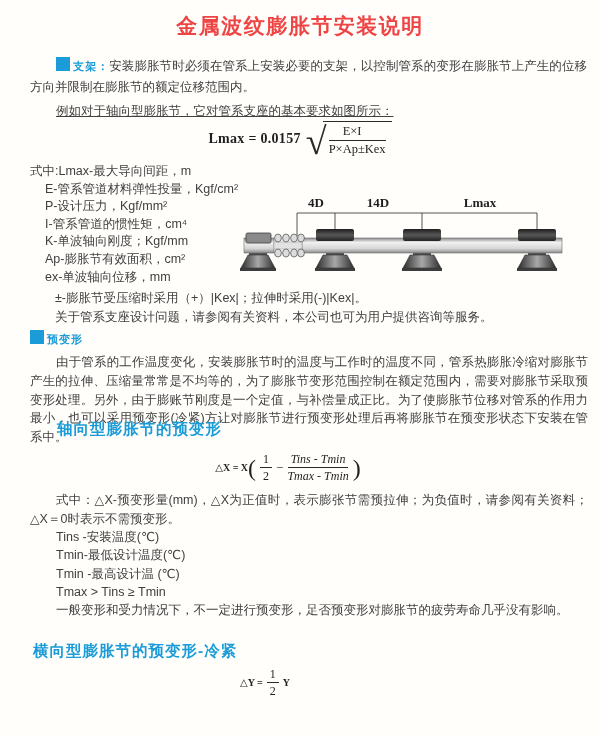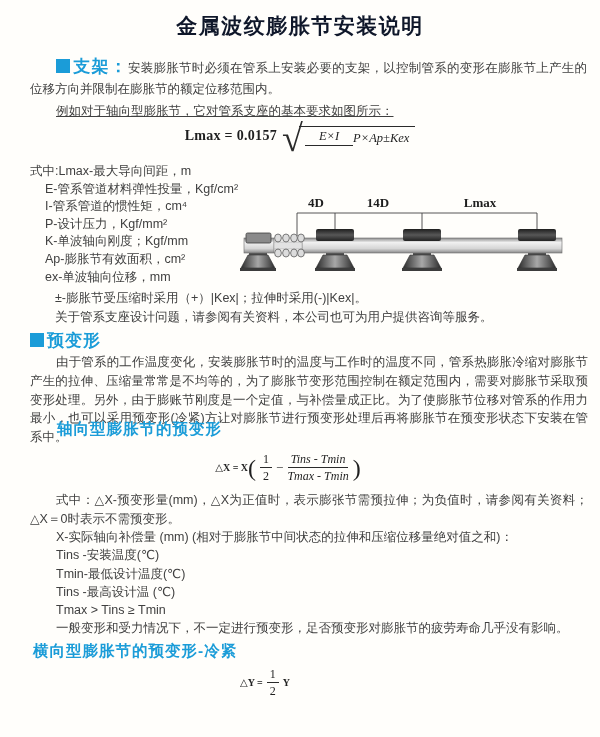--- a/index.html
+++ b/index.html
@@ -5,46 +5,46 @@
   html,body { margin:0; padding:0; background:#ffffff; }
   .page {
     position:relative; width:600px; height:737px; margin:0 auto;
     background:#fffefb; overflow:hidden;
     font-family:"Liberation Sans","DejaVu Sans",sans-serif;
     color:#404040;
   }
   .doc-title {
     position:absolute; top:12px; left:0; width:100%;
     text-align:center; font-size:21px; font-weight:bold;
-    color:#0f172a; letter-spacing:1.5px;
+    color:#ef4444; letter-spacing:1.5px;
   }
   .sec-square {
     display:inline-block; width:14px; height:14px;
     background:var(--accent,#1b9cd8); margin-right:3px; vertical-align:-1px;
   }
   .sec-head {
-    color:var(--accent,#1b9cd8); font-size:17px; font-weight:bold;
+    color:var(--accent,#1b9cd8); font-size:11px; font-weight:bold;
     letter-spacing:1px;
   }
   .body-txt { font-size:12.5px; line-height:21px; }
   .sec1-para {
     position:absolute; top:56px; left:30px; width:557px;
     text-align:justify; text-indent:26px;
   }
   .example-line { position:absolute; top:101px; left:30px; width:557px; text-indent:26px;text-decoration:underline; }
 
   
   .formula { position:absolute; left:0; width:600px; display:flex; justify-content:center;
              align-items:center; font-family:"Liberation Serif","DejaVu Serif",serif; color:#1f1f1f; }
   .formula1 { top:121px; }
   .f-lhs { font-weight:bold; font-size:14px; margin-right:5px; letter-spacing:0.3px; }
   .radical { font-size:38px; font-weight:400; line-height:30px; color:#2a2a2a; transform:translateY(2px); }
   .sqrt-body { border-top:1.6px solid #2a2a2a; margin-left:-4px; padding:2px 6px 0 6px;
-               display:flex; flex-direction:row; align-items:center;
-               font-style:italic; font-size:12.5px; }
+               display:flex; flex-direction:column; 
+               font-size:12.5px; }
   .sqrt-body .num { border-bottom:1px solid #2a2a2a; padding:0 14px 1px; }
   .sqrt-body .den { padding-top:1px; }
 
   .frac { display:inline-flex; flex-direction:column; align-items:center; margin:0 4px;
           font-size:12px; line-height:14px; }
   .frac .fn { border-bottom:1px solid #2a2a2a; padding:0 3px 1px; }
   .frac .fd { padding-top:1px; }
   .f-var { font-style:italic;justify-content:space-between; }
   .f-bold { font-weight:bold; font-size:10px; }
   .big-paren { font-size:24px; font-weight:400; line-height:22px; }
@@ -96,22 +96,22 @@
     <span class="radical">√</span>
     <span class="sqrt-body">
       <span class="num">E×I</span>
       <span class="den">P×Ap±Kex</span>
     </span>
   </div>
 
   <div class="defs">
     <div>式中:Lmax-最大导向间距，m</div>
     <div>E-管系管道材料弹性投量，Kgf/cm²</div>
+    <div>P-设计压力，Kgf/mm²</div>
     <div>I-管系管道的惯性矩，cm⁴</div>
-    <div>P-设计压力，Kgf/mm²</div>
     <div>K-单波轴向刚度；Kgf/mm</div>
     <div>Ap-膨胀节有效面积，cm²</div>
     <div>ex-单波轴向位移，mm</div>
   </div>
 
   <div class="pm-note">±-膨胀节受压缩时采用（+）|Kex|；拉伸时采用(-)|Kex|。</div>
   <div class="consult-note">关于管系支座设计问题，请参阅有关资料，本公司也可为用户提供咨询等服务。</div>
 
   <svg class="diagram" width="360" height="102" viewBox="0 0 360 102">
     <defs>
@@ -202,24 +202,23 @@
     <span>−</span>
     <span class="frac f-var">
       <span class="fn">Tins - Tmin</span>
       <span class="fd">Tmax - Tmin</span>
     </span>
     <span class="big-paren">)</span>
   </div>
 
   <div class="axial-notes">
     <div class="pwrap">式中：△X-预变形量(mm)，△X为正值时，表示膨张节需预拉伸；为负值时，请参阅有关资料；△X＝0时表示不需预变形。</div>
-    <div class="ln">X-实际轴向补偿量 (mm) (相对于膨胀节中间状态的拉伸和压缩位移量绝对值之和)：</div>
     <div class="ln">Tins -安装温度(℃)</div>
     <div class="ln">Tmin-最低设计温度(℃)</div>
-    <div class="ln">Tins -最高设计温 (℃)</div>
+    <div class="ln">Tmin -最高设计温 (℃)</div>
     <div class="ln">Tmax &gt; Tins ≥ Tmin</div>
     <div class="ln">一般变形和受力情况下，不一定进行预变形，足否预变形对膨胀节的疲劳寿命几乎没有影响。</div>
   </div>
 
   <div class="sub-head lateral-head">横向型膨胀节的预变形-冷紧</div>
 
   <div class="formula formula3">
     <span class="f-bold">△Y =</span>
     <span class="frac">
       <span class="fn">1</span>

